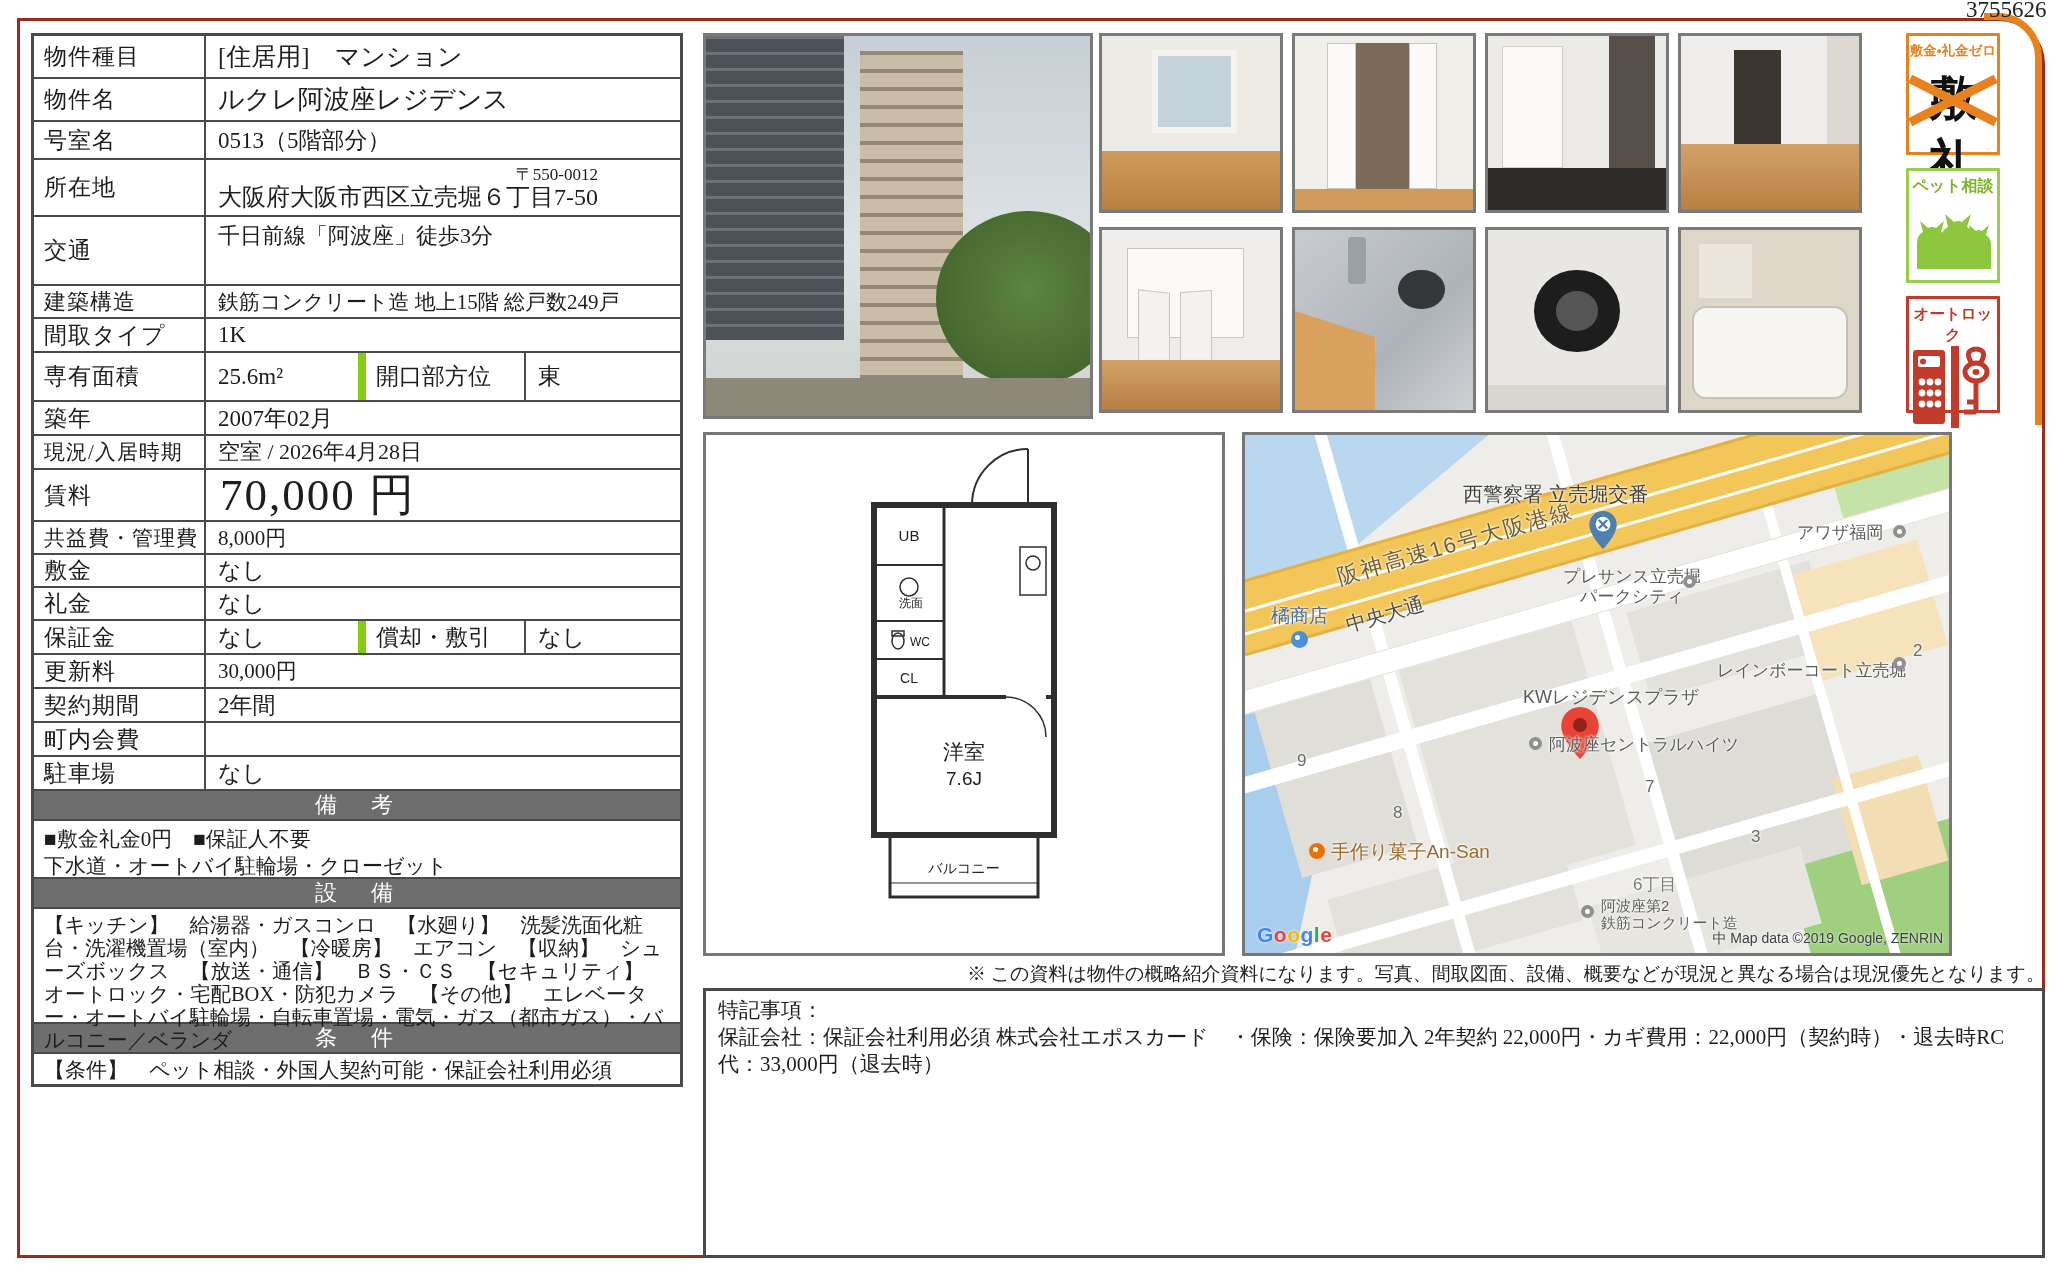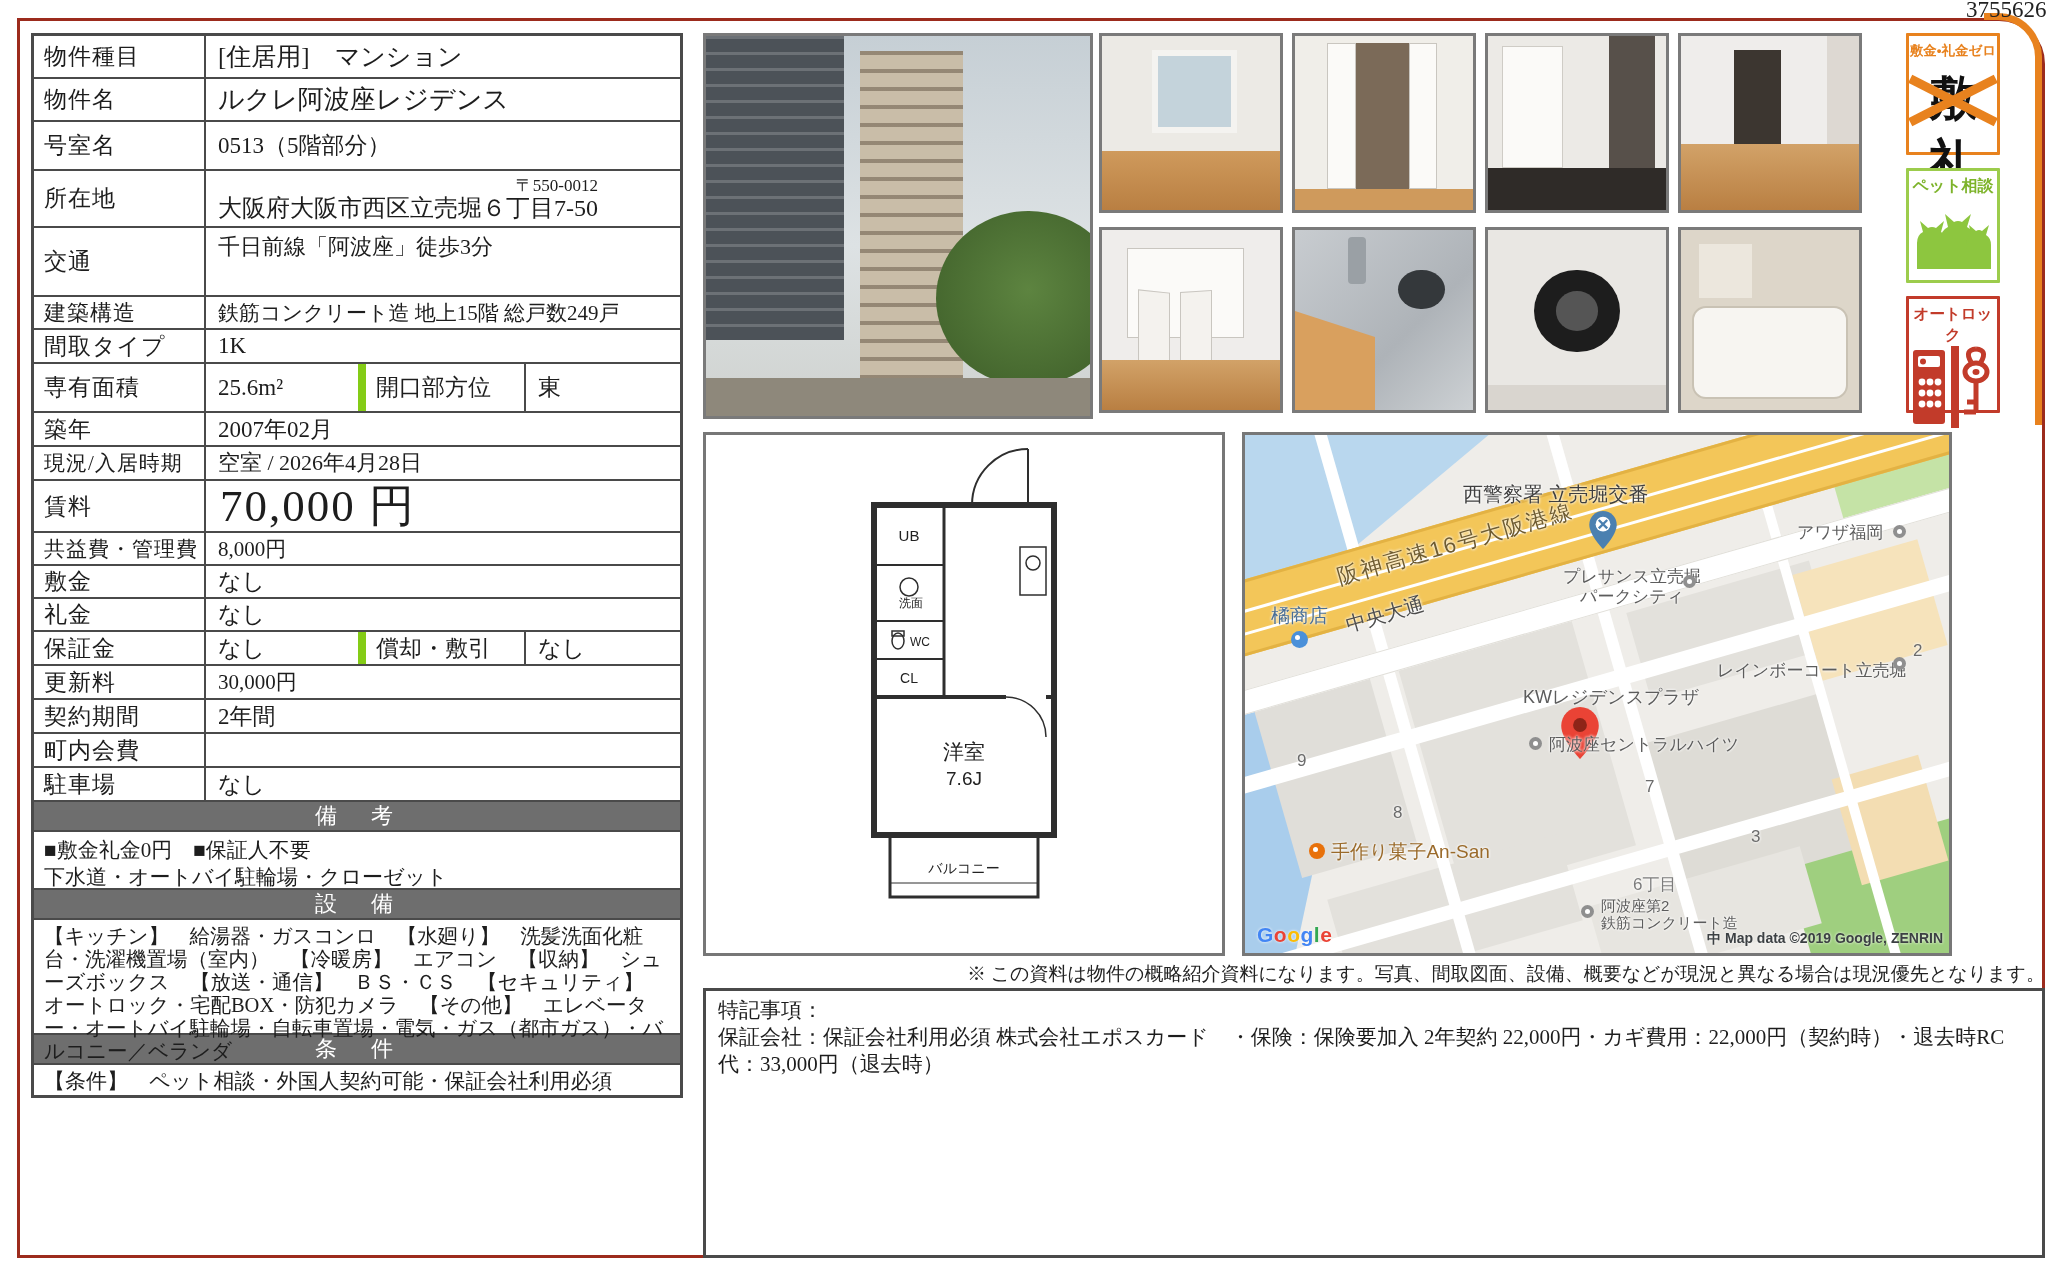--- a/index.html
+++ b/index.html
@@ -48,21 +48,21 @@
             text-shadow:0 0 3px #fff,0 0 3px #fff; }
   .poi { position:absolute; width:13px; height:13px; background:#8f8f8f; border-radius:50%; }
   .poi::after { content:""; position:absolute; left:4px; top:4px; width:5px; height:5px; background:#fff; border-radius:50%; }
   .poi::before { content:""; position:absolute; left:4px; bottom:-4px; border-left:3px solid transparent;
                  border-right:3px solid transparent; border-top:5px solid inherit; border-top-color:inherit; }
   .poi.blue { background:#4a90d9; }
   .poi.orange { background:#e8710a; }
   .g-blue{color:#4285F4}.g-red{color:#EA4335}.g-yel{color:#FBBC05}.g-grn{color:#34A853}
   .google-logo { position:absolute; left:12px; bottom:6px; font-size:21px; font-weight:bold; letter-spacing:.5px;
                  font-family:"Liberation Sans",sans-serif; text-shadow:0 0 3px #fff; }
-  .map-copy { position:absolute; right:6px; bottom:5px; font-size:14px; color:#3c4043; text-shadow:0 0 3px #fff;font-weight:bold; }
+  .map-copy { position:absolute; right:6px; bottom:5px; font-size:14px; color:#3c4043; text-shadow:0 0 3px #fff; }
 
   
   .badge { position:absolute; width:94px; border-radius:1px; background:#fff; text-align:center; }
   .badge-title { font-family:"Liberation Sans","DejaVu Sans",sans-serif; font-weight:bold; }
 
   
   .note-line { position:absolute; left:703px; top:961px; width:1342px; text-align:right; font-size:19px; color:#222; }
   .special-box { position:absolute; left:703px; top:988px; width:1342px; height:270px; border:3px solid #4a4a4a;
                  padding:6px 12px; font-size:21px; line-height:27px; background:#fff; }
 </style>
@@ -77,21 +77,21 @@
 
   <div class="ltable">
     <div class="trow" style="height:43px">
       <div class="tlabel">物件種目</div>
       <div class="tval" style="font-size:25px">[住居用]　マンション</div>
     </div>
     <div class="trow" style="height:43px">
       <div class="tlabel">物件名</div>
       <div class="tval" style="font-size:26px">ルクレ阿波座レジデンス</div>
     </div>
-    <div class="trow" style="height:49px">
+    <div class="trow" style="height:38px">
       <div class="tlabel">号室名</div>
       <div class="tval">0513（5階部分）</div>
     </div>
     <div class="trow" style="height:57px">
       <div class="tlabel">所在地</div>
       <div class="addr-wrap">
         <span class="postal">〒550-0012</span>
         <span class="addr">大阪府大阪市西区立売堀６丁目7-50</span>
       </div>
     </div>

